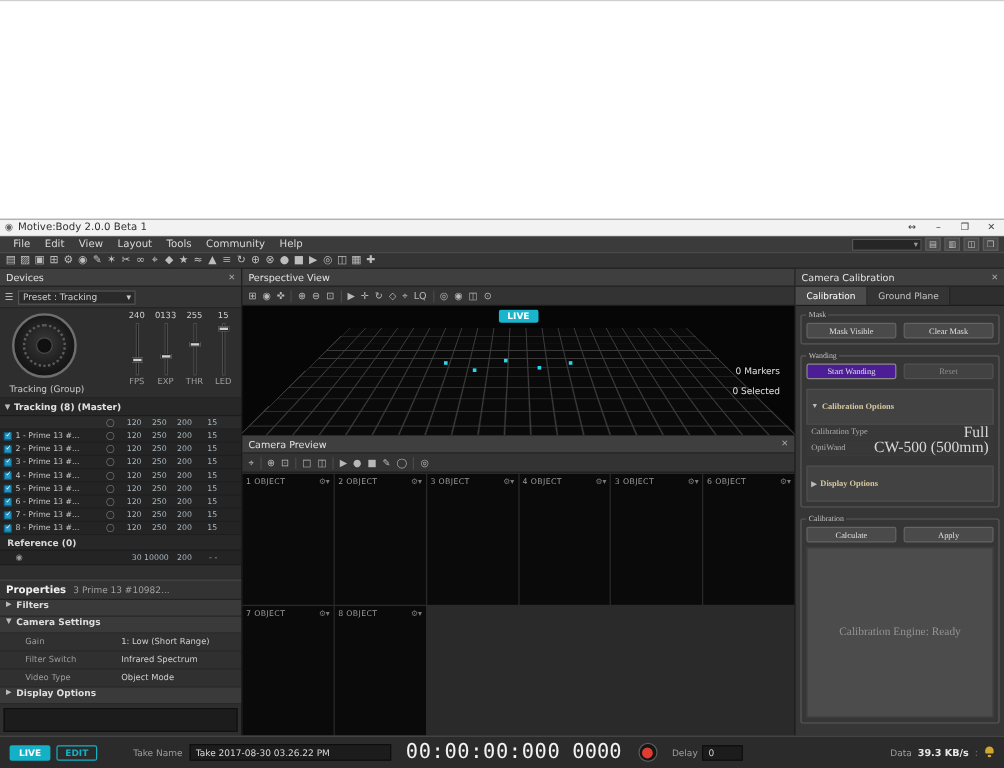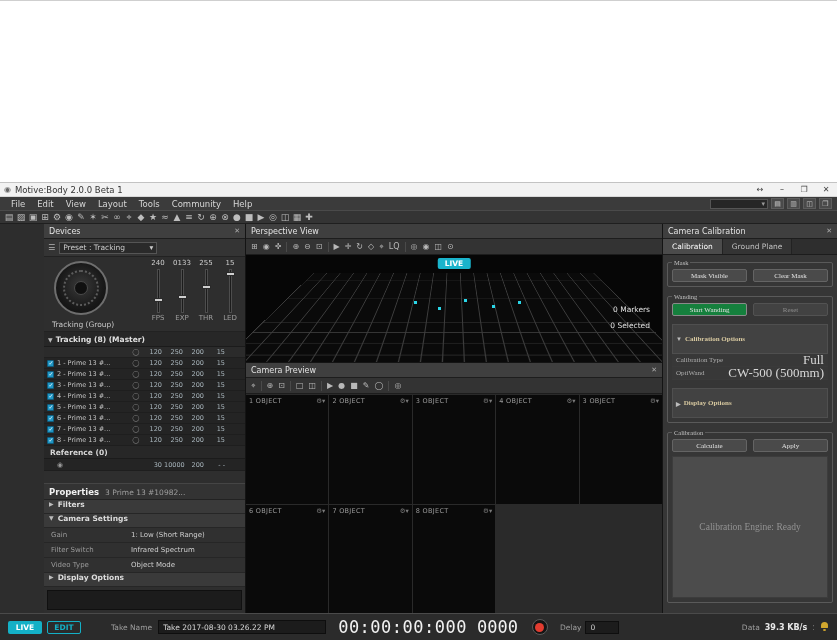--- a/index.html
+++ b/index.html
@@ -32,21 +32,21 @@
   .workspace { position:absolute; top:41px; left:0; right:0; bottom:27px; display:flex; }
 
   .panel-titlebar { height:15px; background:#3f3f3f; border-bottom:1px solid #1d1d1d; display:flex; align-items:center; padding:0 5px; font-size:8px; color:#e2e2e2; flex:none; }
   .close-x { margin-left:auto; font-size:7px; color:#a8a8a8; }
   .panel-toolbar { height:16px; background:#333; border-bottom:1px solid #1c1c1c; display:flex; align-items:center; flex:none; }
   .tb-group { display:flex; align-items:center; gap:5px; padding:0 5px; border-right:1px solid #4a4a4a; height:10px; }
   .tb-group:last-child { border-right:none; }
   .tb-icon { font-size:8px; color:#b8b8b8; line-height:10px; }
 
   
-  .devices-panel { width:202px; background:#2e2e2e; border-right:1px solid #141414; display:flex; flex-direction:column;margin-left:44px; }
+  .devices-panel { width:202px; background:#2e2e2e; border-right:1px solid #141414; display:flex; flex-direction:column; }
   .preset-row { height:18px; display:flex; align-items:center; gap:4px; padding:0 4px; background:#343434; border-bottom:1px solid #222; flex:none; }
   .list-icon { font-size:8px; color:#b5b5b5; }
   .preset-combo { height:12px; flex:0 0 98px; background:#2a2a2a; border:1px solid #555; color:#ccc; font-size:7.5px; display:flex; align-items:center; justify-content:space-between; padding:0 3px; }
 
   .camera-block { height:75px; position:relative; background:#2e2e2e; border-bottom:1px solid #222; flex:none; }
   .camera-dial { position:absolute; left:10px; top:4px; width:54px; height:54px; border-radius:50%; background:radial-gradient(circle at 50% 45%, #3a3a3a 0%, #191919 60%, #0c0c0c 100%); border:2px solid #6e6e6e; }
   .camera-dial::after { content:""; position:absolute; inset:7px; border-radius:50%; border:2px dotted #5c5c5c; }
   .camera-dial::before { content:""; position:absolute; inset:18px; border-radius:50%; background:#101010; border:1px solid #4a4a4a; }
   .group-label { position:absolute; left:8px; bottom:2px; font-size:7.5px; color:#c8c8c8; }
   .sliders { position:absolute; right:5px; top:2px; display:flex; gap:4px; }
@@ -69,54 +69,54 @@
   .chk::after { content:"✓"; position:absolute; left:0.5px; top:-1.5px; font-size:6px; color:#eaf6fb; }
   .ref-header { height:13px; background:#272727; border-bottom:1px solid #1b1b1b; display:flex; align-items:center; padding:0 6px; font-size:7.5px; font-weight:bold; color:#d8d8d8; flex:none; }
   .ref-row { height:12px; display:flex; align-items:center; padding:0 3px; background:#242424; border-bottom:1px solid #1e1e1e; flex:none; }
   .ref-icon { width:10px; font-size:7px; color:#999; flex:none; }
   .devices-spacer { height:12px; flex:none; }
 
   .props-header { height:17px; display:flex; align-items:baseline; gap:6px; padding:3px 5px 0; background:#333; border-top:1px solid #454545; border-bottom:1px solid #222; flex:none; }
   .props-title { font-size:8.5px; font-weight:bold; color:#f0f0f0; }
   .props-subtitle { font-size:7.5px; color:#9f9f9f; }
   .section-row { height:14px; display:flex; align-items:flex-start; gap:4px; padding:0 5px; background:#3a3a3a; border-bottom:1px solid #262626; font-size:7.5px; font-weight:bold; color:#ddd; flex:none; }
-  .prop-row { height:15px; display:flex; align-items:center; padding:0 7px; background:#303030; border-bottom:1px solid #262626; }
+  .prop-row { height:15px; display:flex; align-items:center; padding:0 21px; background:#303030; border-bottom:1px solid #262626; }
   .prop-label { width:80px; font-size:7px; color:#9b9b9b; flex:none; }
   .prop-value { font-size:7px; color:#cfcfcf; }
   .devices-bottom { flex:1; margin:3px; background:#1c1c1c; border:1px solid #101010; }
 
   
   .center-col { flex:1; display:flex; flex-direction:column; border-right:1px solid #141414; min-width:0; }
   .persp-panel { height:139px; display:flex; flex-direction:column; border-bottom:1px solid #141414; flex:none; }
   .viewport { flex:1; position:relative; background:#060606; overflow:hidden; }
   .live-badge { position:absolute; top:3px; left:50%; transform:translateX(-50%); background:#1ab4cc; color:#fff; font-size:7.5px; font-weight:bold; padding:1px 7px; border-radius:2px; }
   .floor { position:absolute; left:50%; top:62%; width:380px; height:260px; transform:translate(-50%,-50%) perspective(320px) rotateX(60deg); background-color:#0a0a0a;
     background-image:repeating-linear-gradient(0deg,#3d3d3d 0,#3d3d3d 1px,transparent 1px,transparent 18px),repeating-linear-gradient(90deg,#3d3d3d 0,#3d3d3d 1px,transparent 1px,transparent 18px); }
   .marker-dot { position:absolute; width:3px; height:3px; background:#2ad6e8; }
   .overlay-stats { position:absolute; right:12px; top:50px; display:flex; flex-direction:column; gap:7px; text-align:right; font-size:7.5px; color:#e0e0e0; }
 
   .campanel { flex:1; display:flex; flex-direction:column; min-height:0; }
-  .cam-grid { flex:1; display:grid; grid-template-columns:repeat(5,1fr); grid-template-rows:repeat(2,1fr); gap:1px; background:#2a2a2a; border-top:1px solid #2a2a2a; position:relative; min-height:0; }
+  .cam-grid { flex:1; display:grid; grid-template-columns:repeat(6,1fr); grid-template-rows:repeat(2,1fr); gap:1px; background:#2a2a2a; border-top:1px solid #2a2a2a; position:relative; min-height:0; }
   .cam-cell { position:relative; background:#0a0a0a; }
   .cam-cell-label { position:absolute; top:2px; left:3px; font-size:6.5px; color:#9a9a9a; letter-spacing:0.3px; }
   .cam-cell-gear { position:absolute; top:2px; right:3px; font-size:6.5px; color:#7a7a7a; }
   .red-cross { position:absolute; left:52px; top:28px; color:#e03a2f; font-size:9px; line-height:9px; font-weight:bold; }
 
   
   .calib-panel { width:174px; background:#363636; display:flex; flex-direction:column; }
   .tabs-row { height:16px; background:#2e2e2e; display:flex; border-bottom:1px solid #1c1c1c; flex:none; }
   .tab { padding:0 9px; display:flex; align-items:center; font-size:7.5px; color:#c2c2c2; background:#343434; border-right:1px solid #222; }
   .tab.active { background:#4b4b4b; color:#fff; }
   .calib-body { flex:1; display:flex; flex-direction:column; padding:4px 4px 4px; min-height:0; }
   fieldset.group { border:1px solid #5a5a5a; border-radius:2px; margin:0 0 6px; padding:3px 4px 4px; min-inline-size:0;font-family:Liberation Serif, serif; }
   fieldset.group legend { font-size:6.5px; color:#c0c0c0; padding:0 2px; }
   fieldset.wanding { min-height:114px; }
   .btn-row { display:flex; gap:6px; }
   .btn { flex:1; height:13px; background:#4a4a4a; border:1px solid #646464; border-radius:2px; color:#e0e0e0; font-size:7px; font-family:inherit; display:flex; align-items:center; justify-content:center; }
-  .btn.active { background:#15803d; border-color:#8a8a8a; }
+  .btn.active { background:#4c1d95; border-color:#8a8a8a; }
   .btn.dim { color:#8d8d8d; background:#424242; border-color:#525252; }
   .opt-header { margin-top:8px; height:30px; display:flex; align-items:center; gap:3px; background:#424242; border:1px solid #4f4f4f; padding:0 3px; font-size:7px; font-weight:bold; color:#d8c9a0; }
   .opt-row { height:13px; display:flex; align-items:center; padding:0 4px; background:#383838; border-bottom:1px solid #3a3a3a; }
   .opt-label { flex:1; font-size:7px; color:#aeaeae; }
   .opt-value { font-size:13px; color:#d8d8d8; }
   .calib-group { flex:1; display:flex; flex-direction:column; min-height:0; }
   .engine-box { flex:1; margin-top:4px; background:#4c4c4c; border:1px solid #3c3c3c; display:flex; align-items:center; justify-content:center; font-size:9.5px; color:#939393; }
 
   
   .statusbar { position:absolute; left:0; right:0; bottom:0; height:27px; background:#2b2b2b; border-top:1px solid #4a4a4a; display:flex; align-items:center; }

